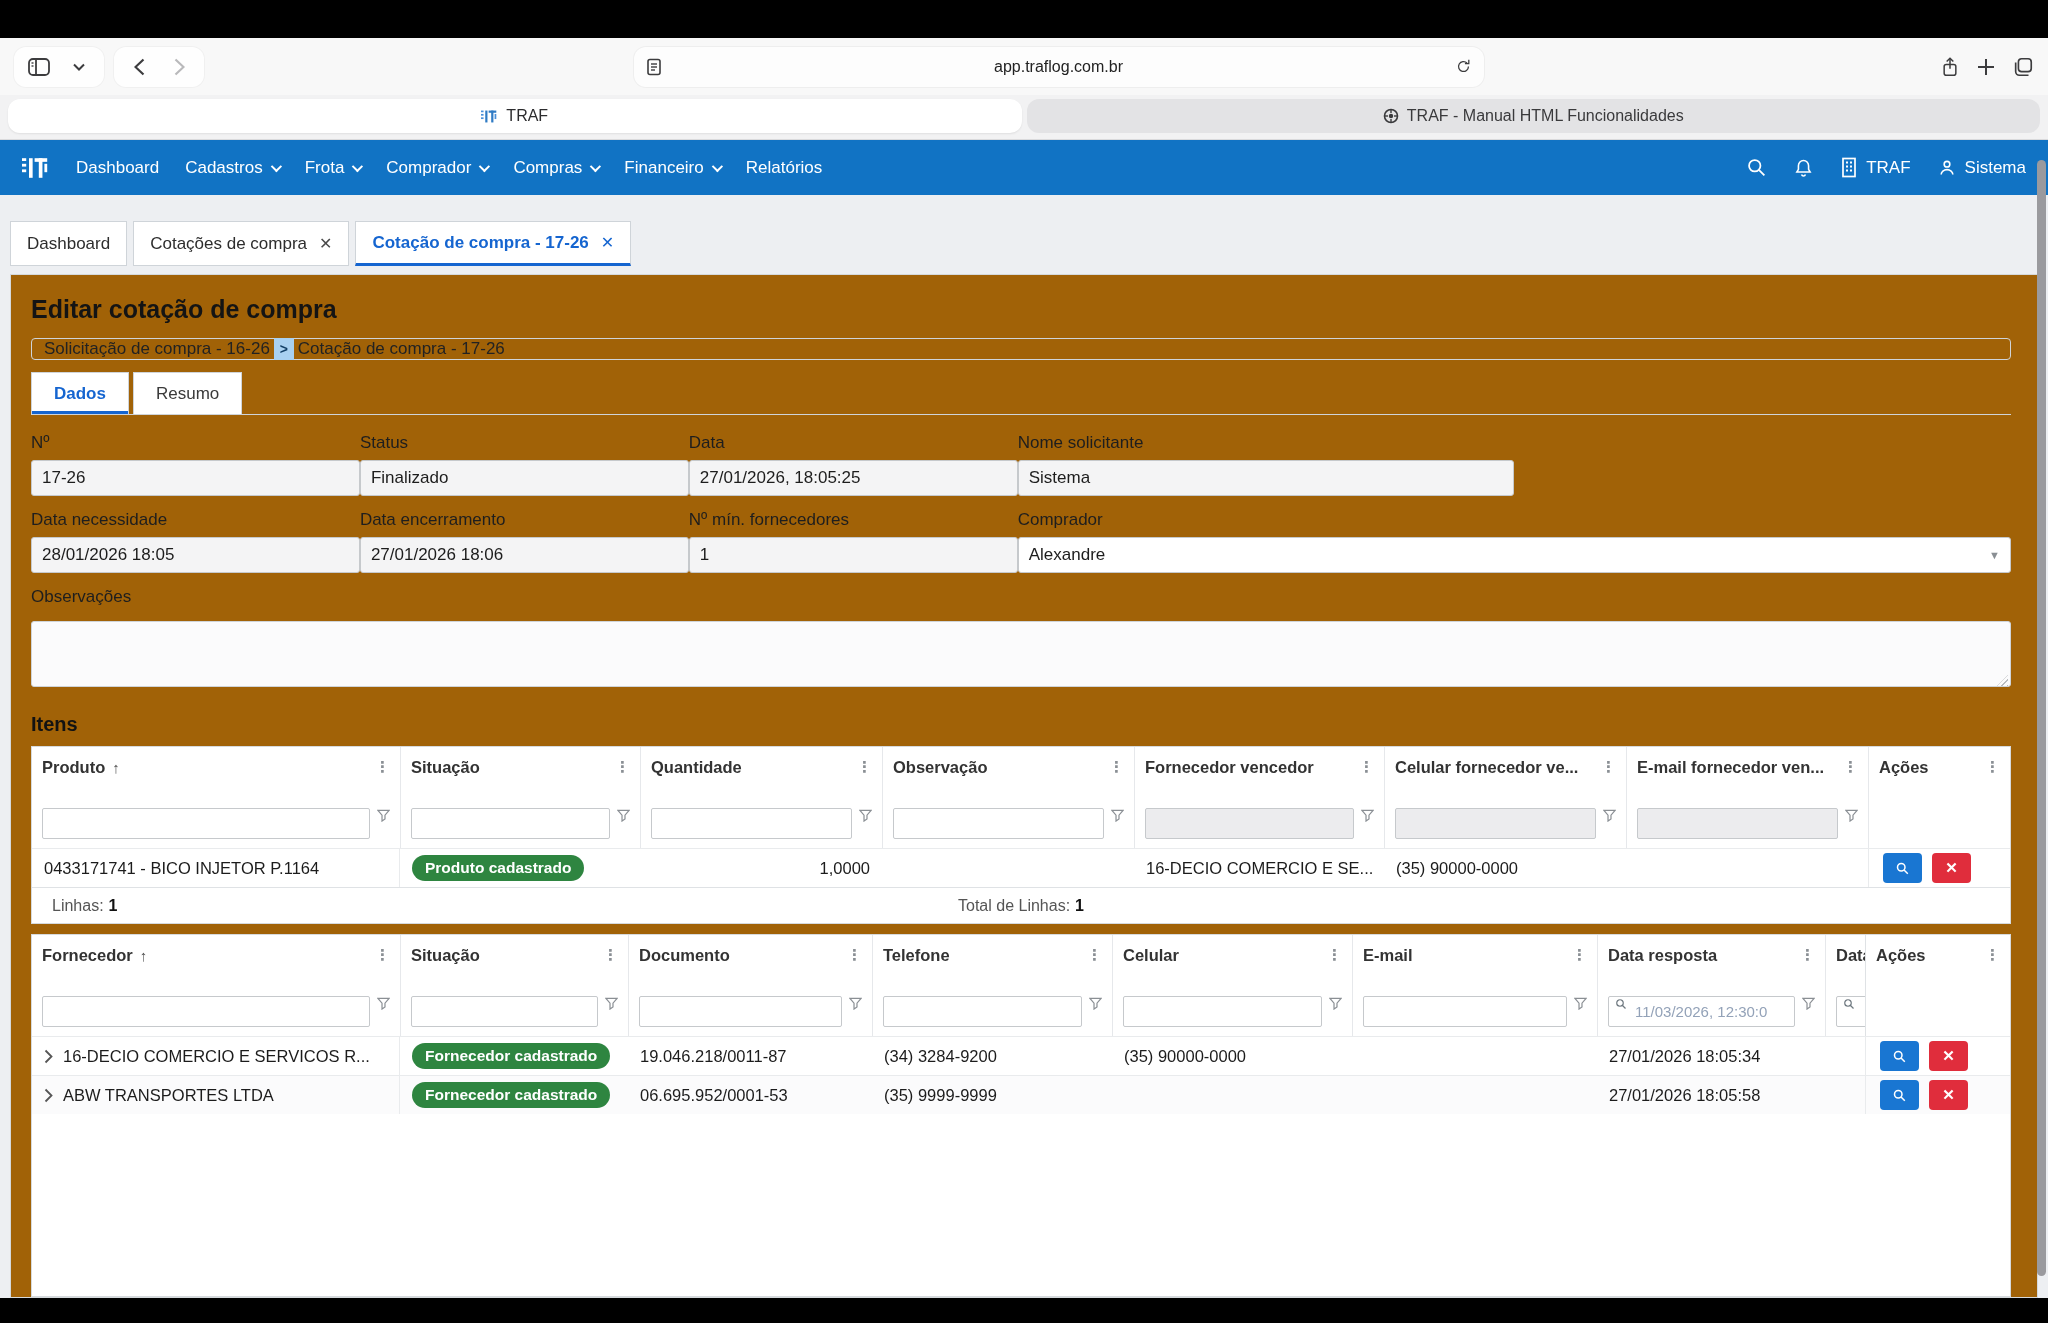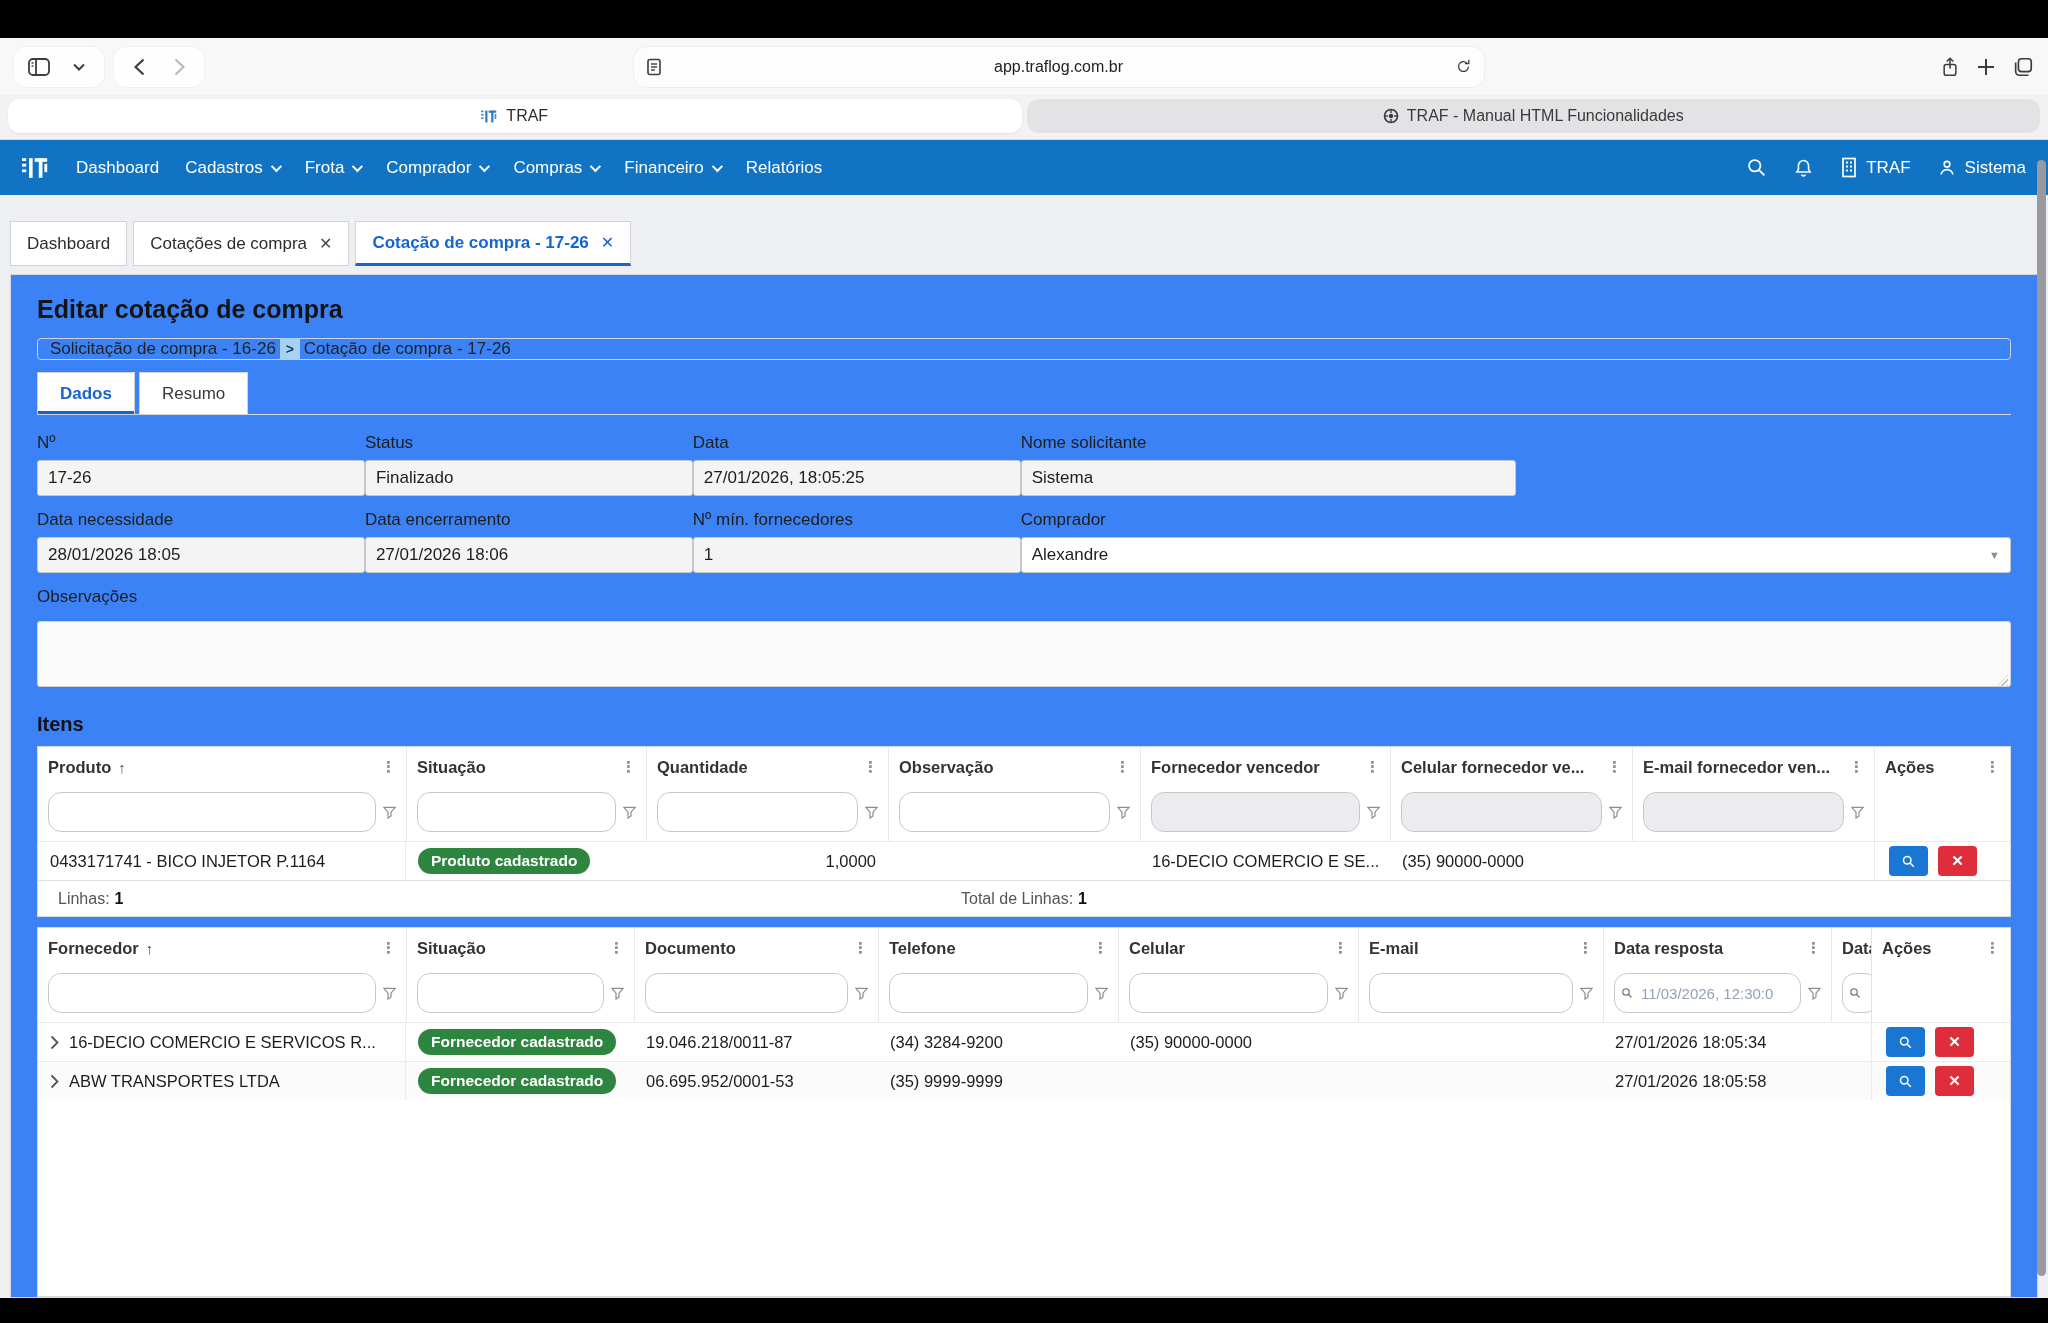--- a/index.html
+++ b/index.html
@@ -29,21 +29,21 @@
   .nav-caret { width:8px; height:8px; border-right:2px solid #fff; border-bottom:2px solid #fff; transform:rotate(45deg) translateY(-2px); margin-left:2px; }
   .nav-right { margin-left:auto; display:flex; align-items:center; gap:26px; color:#fff; }
   .nav-right .grp { display:flex; align-items:center; gap:8px; font-size:17px; font-weight:500; }
 
   .ws-tabs { display:flex; gap:6px; margin:26px 0 0 10px; flex:0 0 auto; }
   .ws-tab { background:#fff; border:1px solid #cfd4d9; height:45px; display:flex; align-items:center; gap:12px; padding:0 16px; font-size:17px; color:#2d2d2d; }
   .ws-tab.active { color:#1565d0; font-weight:700; border-bottom:3px solid #1565d0; }
   .ws-close { font-size:16px; color:#4a4a4a; }
   .ws-tab.active .ws-close { color:#1565d0; font-weight:400; }
 
-  .card { background:#3b82f6; border:1px solid #d5d9dc; margin:8px 10px 0 10px; flex:1; padding:20px 26px 0 26px; overflow:hidden; display:flex; flex-direction:column; }
+  .card { background:#a16207; border:1px solid #d5d9dc; margin:8px 10px 0 10px; flex:1; padding:20px 26px 0 20px; overflow:hidden; display:flex; flex-direction:column; }
   .page-title { font-size:25px; font-weight:700; color:#141414; }
   .breadcrumb { margin-top:14px; border:1px solid #cfd4d9; border-radius:4px; height:22px; display:flex; align-items:center; padding:0 12px; font-size:17px; color:#222; gap:2px; flex:0 0 auto; }
   .bc-chev { background:#a9d1f1; color:#123f66; width:20px; height:22px; display:flex; align-items:center; justify-content:center; font-weight:700; font-size:14px; margin:0 2px; }
   .view-tabs { margin-top:12px; display:flex; border-bottom:1px solid #cfd4d9; flex:0 0 auto; }
   .view-tab { border:1px solid #cfd4d9; border-bottom:none; background:#fff; height:42px; padding:0 22px; display:flex; align-items:center; font-size:17px; color:#3a3a3a; margin-right:4px; }
   .view-tab.active { color:#1565d0; font-weight:700; box-shadow:inset 0 -3px 0 #1565d0; }
 
   .form-grid { display:grid; grid-template-columns:1fr 1fr 1fr 1.51fr 1.51fr; margin-top:18px; flex:0 0 auto; }
   .field label { display:block; font-size:17px; color:#1e1e1e; margin-bottom:7px; }
   .inp { width:100%; height:36px; border:1px solid #c6c9cc; border-radius:3px; padding:0 10px; font-size:17px; color:#1d1d1d; background:#fff; font-family:inherit; }
@@ -58,21 +58,21 @@
 
   .tbl { border:1px solid #d6dadd; margin-top:10px; background:#fff; display:flex; flex-direction:column; overflow:hidden; }
   .itens-grid { display:grid; grid-template-columns:368px 240px 242px 252px 250px 242px 242px 1fr; }
   .forn-grid  { display:grid; grid-template-columns:368px 228px 244px 240px 240px 245px 228px 40px 1fr; }
   .th { display:flex; align-items:center; gap:7px; padding:0 10px; height:40px; font-size:16.5px; font-weight:700; color:#333; border-left:1px solid #e6e8eb; overflow:hidden; white-space:nowrap; }
   .th:first-child { border-left:none; }
   .sort { color:#555; font-weight:400; font-size:15px; }
   .kebab { margin-left:auto; color:#8a8f94; font-size:15px; cursor:pointer; }
   .tf { display:flex; align-items:center; gap:7px; padding:5px 10px 9px 10px; border-left:1px solid #e6e8eb; overflow:hidden; }
   .tf:first-child { border-left:none; }
-  .f-inp { flex:1; min-width:0; height:40px; border:1px solid #c6c9cc; border-radius:13px; background:#fff; font-size:15px; padding:0 8px; font-family:inherit; color:#333; }
+  .f-inp { flex:1; min-width:0; height:31px; border:1px solid #c6c9cc; border-radius:2px; background:#fff; font-size:15px; padding:0 8px; font-family:inherit; color:#333;margin-top:16px; }
   .f-inp.disabled { background:#ececee; }
   .f-box { flex:1; min-width:0; position:relative; display:flex; align-items:center; }
   .f-box .f-inp { width:100%; padding-left:26px; color:#8d9bb0; }
   .f-box .mag { position:absolute; left:7px; color:#6f7980; display:flex; }
   .f-inp::placeholder { color:#93a2b8; opacity:1; }
   .funnel { color:#8a8f94; flex:0 0 auto; display:flex; }
   .row { border-top:1px solid #e9ebed; }
   .td { display:flex; align-items:center; padding:0 12px; height:38px; font-size:16.5px; color:#1c1c1c; overflow:hidden; white-space:nowrap; }
   .td.first { border-right:1px solid #e9ebed; }
   .td.num { justify-content:flex-end; }

